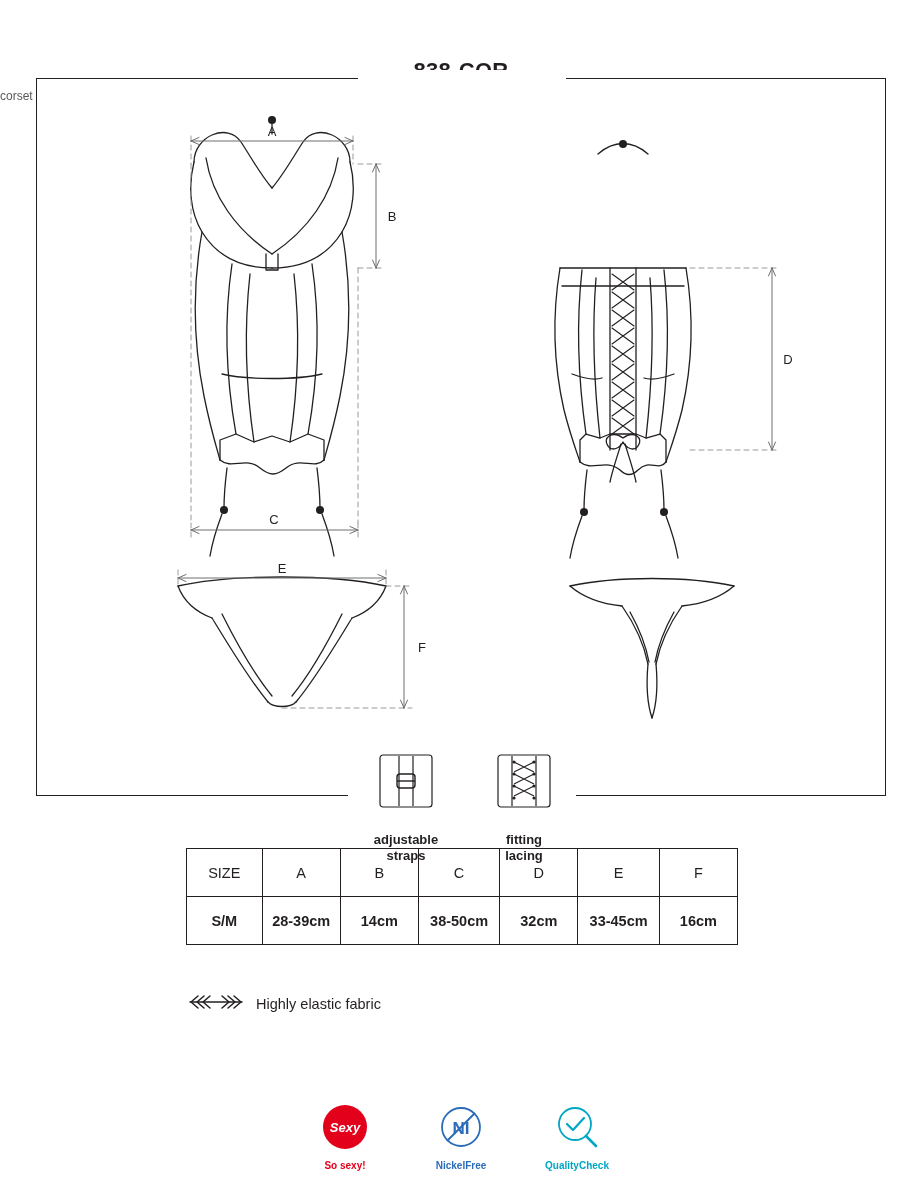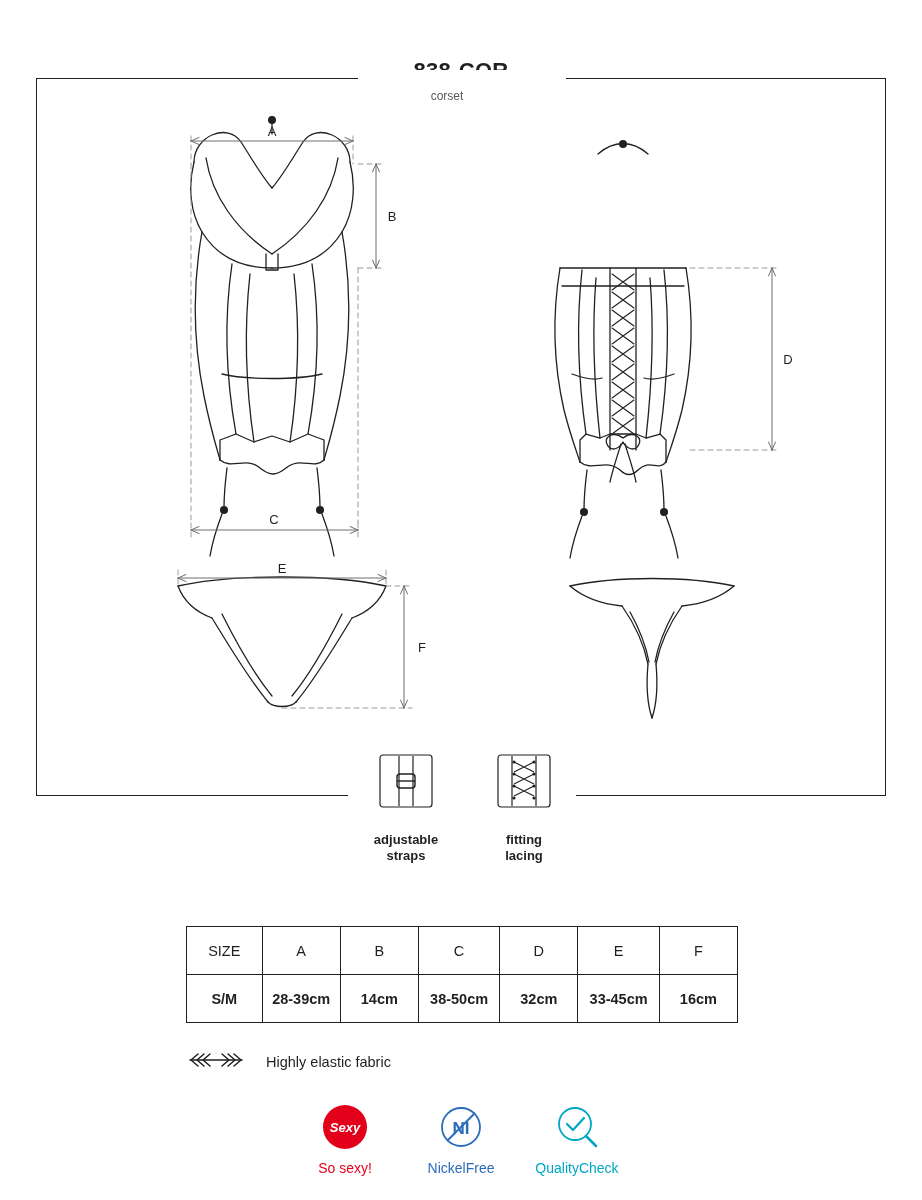--- a/index.html
+++ b/index.html
@@ -60,24 +60,23 @@
     font-size: 22px;
     font-weight: bold;
     letter-spacing: 0.3px;
     color: #231f20;
   }
   .subtitle {
     position: absolute;
     left: 0;
     top: 89px;
     width: 854px;
-    text-align: center;
+    text-align: left;
     font-size: 12px;
     color: #58595b;
-    padding-left: 20px;
   }
 
   
   .draw {
     position: absolute;
     left: 36px;
     top: 78px;
     width: 850px;
     height: 718px;
   }
@@ -108,21 +107,21 @@
     font-size: 13px;
     font-weight: bold;
     line-height: 1.25;
     color: #231f20;
   }
 
   
   .table-wrap {
     position: absolute;
     left: 186px;
-    top: 926px;
+    top: 848px;
     width: 552px;
   }
   table.size-table {
     border-collapse: collapse;
     width: 552px;
     font-size: 14.5px;
     color: #231f20;
   }
   table.size-table td, table.size-table th {
     border: 1px solid #231f20;
@@ -137,24 +136,24 @@
   .col-b { width: 78px; }
   .col-c { width: 82px; }
   .col-d { width: 78px; }
   .col-e { width: 82px; }
   .col-f { width: 78px; }
 
   
   .elastic {
     position: absolute;
     left: 186px;
-    top: 1052px;
+    top: 994px;
     display: flex;
     align-items: center;
-    gap: 20px;
+    gap: 10px;
   }
   .elastic .txt {
     font-size: 14.5px;
     color: #231f20;
   }
 
   
   .badges {
     position: absolute;
     left: 0;
@@ -169,22 +168,22 @@
     text-align: center;
   }
   .badge .bglyph {
     height: 58px;
     display: flex;
     align-items: center;
     justify-content: center;
   }
   .badge .blabel {
     margin-top: 4px;
-    font-size: 14px;
-    font-weight: normal;
+    font-size: 10px;
+    font-weight: bold;
   }
 </style>
 </head>
 <body>
 
 <div class="page">
 
   <div class="title">838-COR</div>
   <div class="subtitle">corset</div>
 

